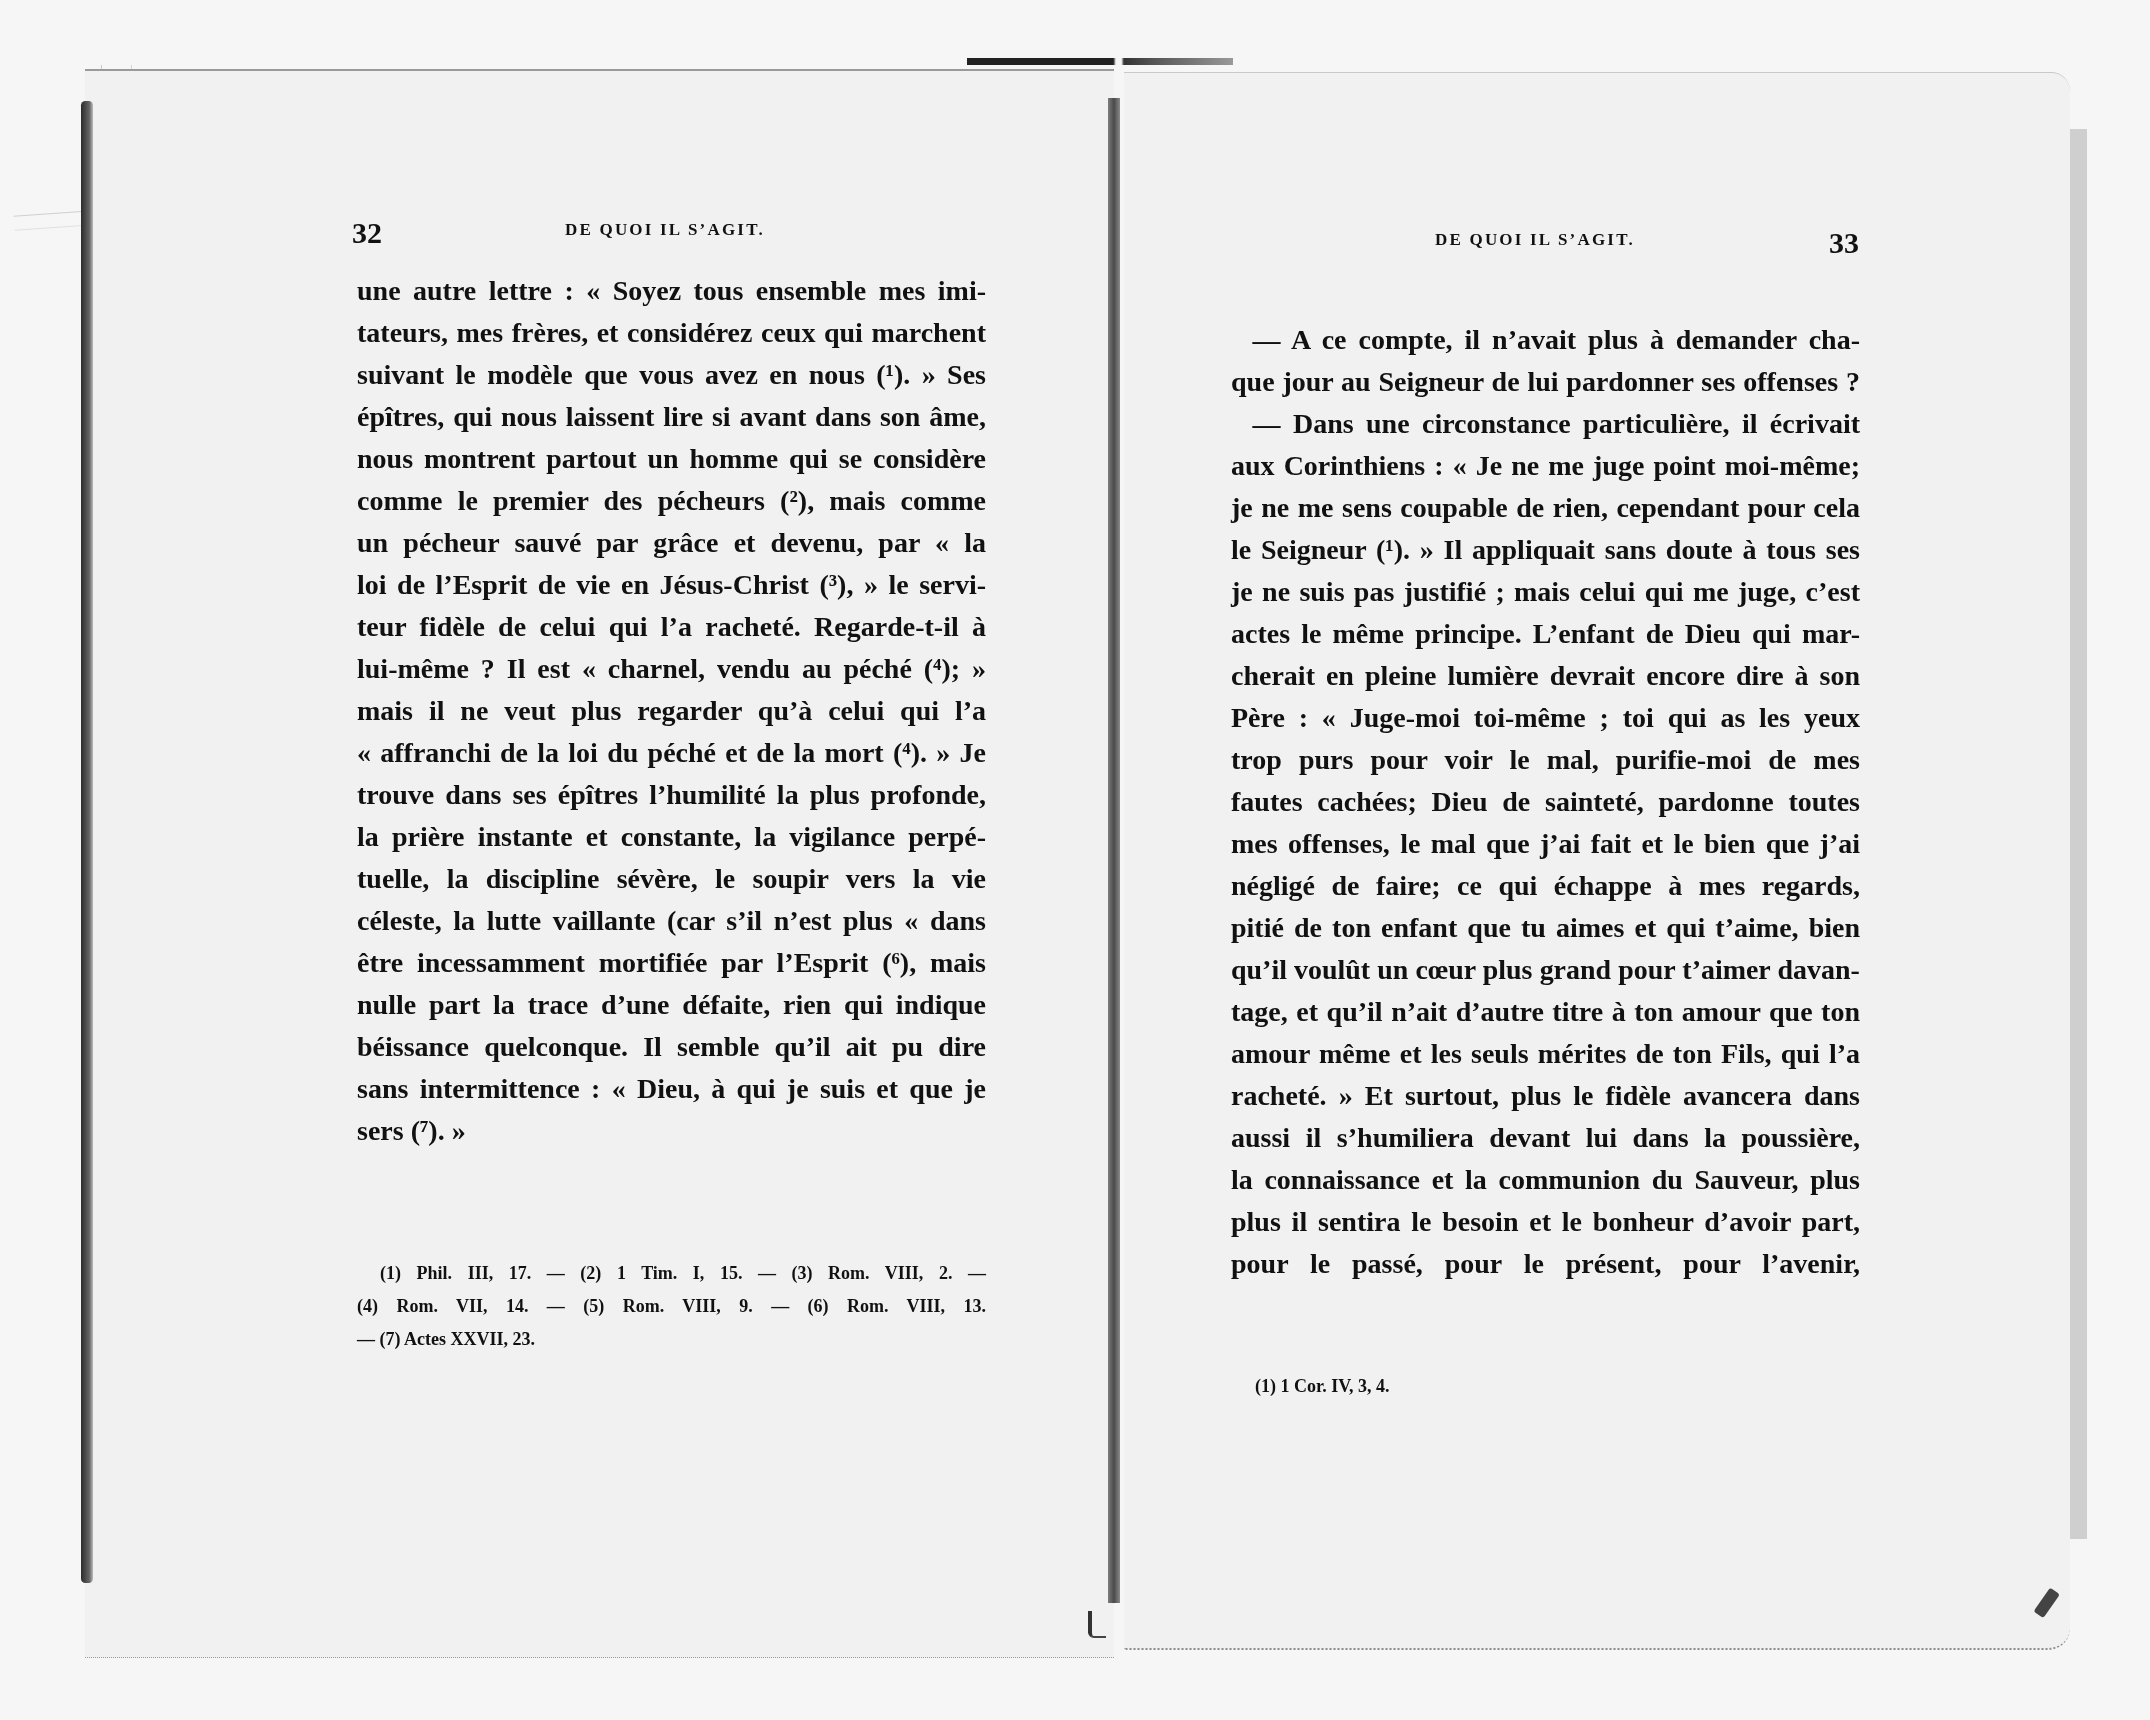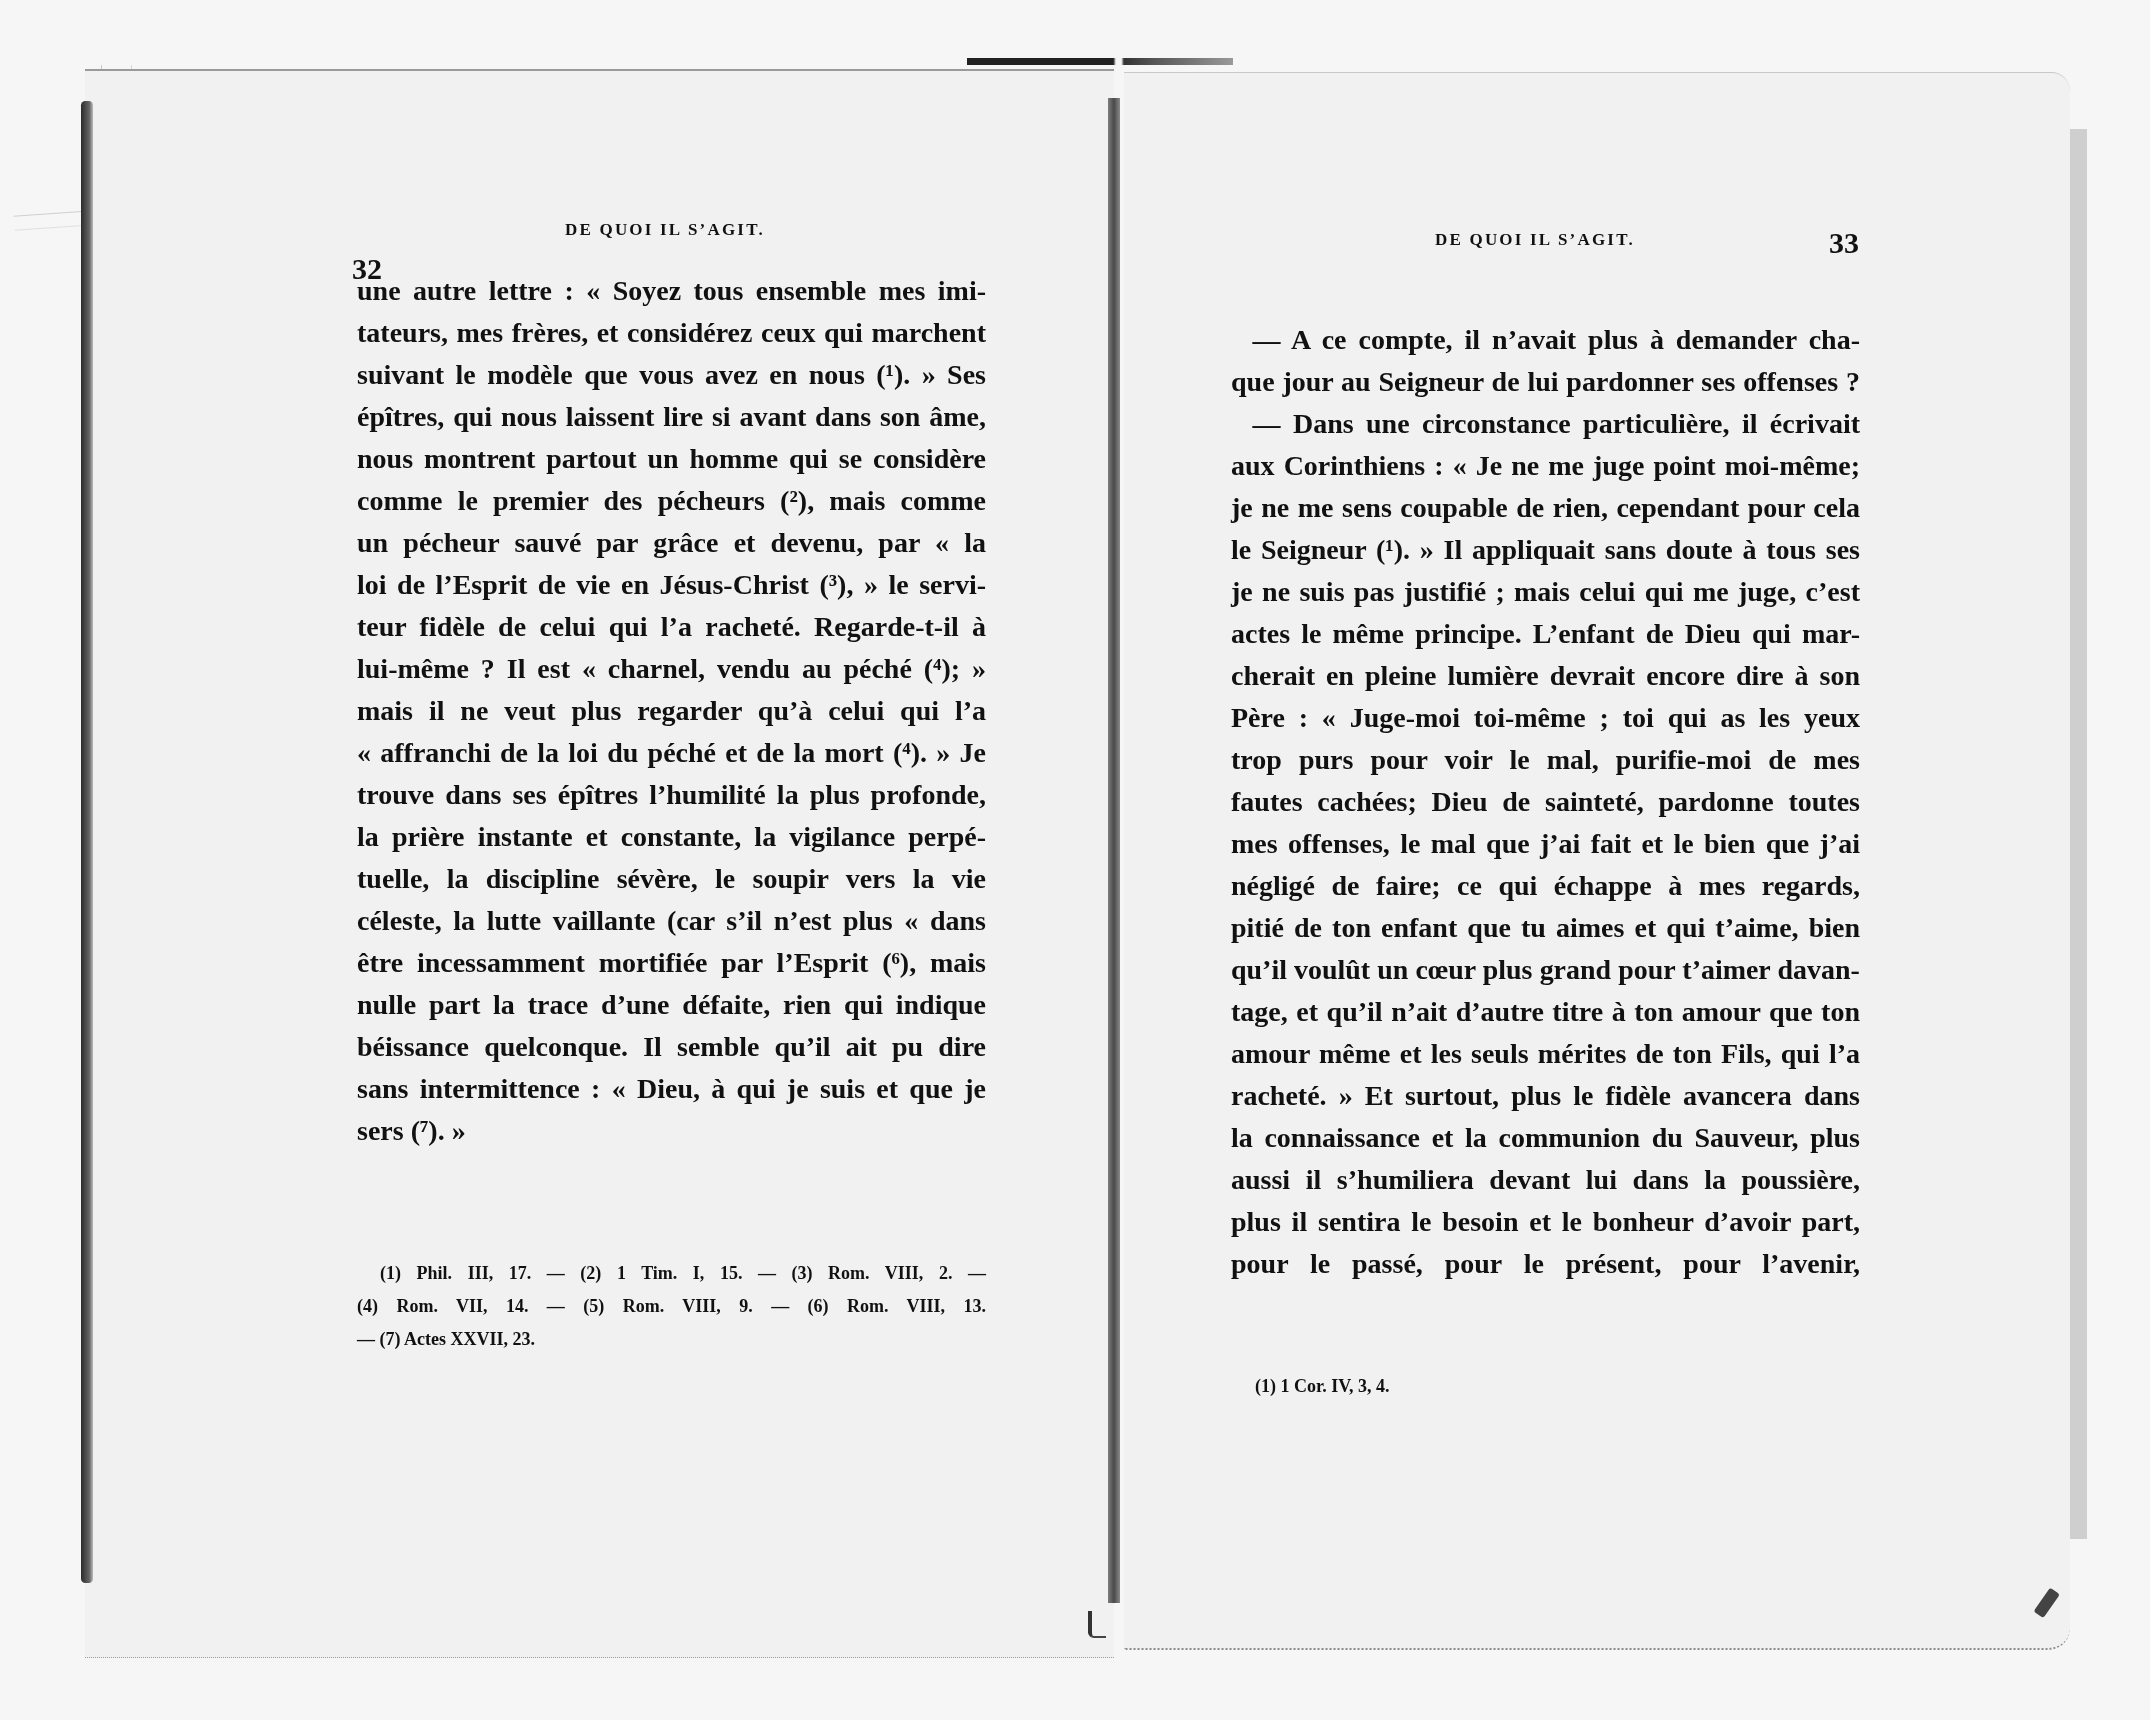--- a/index.html
+++ b/index.html
@@ -90,21 +90,21 @@
 <div class="left-edge-lines"></div>
 <div class="page" id="page-left"></div>
 <div class="left-edge"></div>
 <div class="right-edge"></div>
 <div class="page" id="page-right"></div>
 <div class="spine"></div>
 <div class="spine-cap"></div>
 <div class="spine-foot"></div>
 <div class="corner-tear"></div>
 
-<div class="pagenum" style="left:352px; top:216px;margin-top:36px;">32</div>
+<div class="pagenum" style="left:352px; top:216px;">32</div>
 <div class="header" style="left:565px; top:220px;">DE QUOI IL S’AGIT.</div>
 
 <div class="text-block" style="left:357px; top:270px; width:629px;">
   <span class="line">une autre lettre : « Soyez tous ensemble mes imi-</span>
   <span class="line">tateurs, mes frères, et considérez ceux qui marchent</span>
   <span class="line">suivant le modèle que vous avez en nous (¹). » Ses</span>
   <span class="line">épîtres, qui nous laissent lire si avant dans son âme,</span>
   <span class="line">nous montrent partout un homme qui se considère</span>
   <span class="line">comme le premier des pécheurs (²), mais comme</span>
   <span class="line">un pécheur sauvé par grâce et devenu, par « la</span>
@@ -146,22 +146,22 @@
   <span class="line">Père : « Juge-moi toi-même ; toi qui as les yeux</span>
   <span class="line">trop purs pour voir le mal, purifie-moi de mes</span>
   <span class="line">fautes cachées; Dieu de sainteté, pardonne toutes</span>
   <span class="line">mes offenses, le mal que j’ai fait et le bien que j’ai</span>
   <span class="line">négligé de faire; ce qui échappe à mes regards,</span>
   <span class="line">pitié de ton enfant que tu aimes et qui t’aime, bien</span>
   <span class="line" style="transform: scaleX(0.998); width: 630px;">qu’il voulût un cœur plus grand pour t’aimer davan-</span>
   <span class="line">tage, et qu’il n’ait d’autre titre à ton amour que ton</span>
   <span class="line">amour même et les seuls mérites de ton Fils, qui l’a</span>
   <span class="line">racheté. » Et surtout, plus le fidèle avancera dans</span>
+  <span class="line">aussi il s’humiliera devant lui dans la poussière,</span>
   <span class="line">la connaissance et la communion du Sauveur, plus</span>
-  <span class="line">aussi il s’humiliera devant lui dans la poussière,</span>
   <span class="line">plus il sentira le besoin et le bonheur d’avoir part,</span>
   <span class="line">pour le passé, pour le présent, pour l’avenir,</span>
 </div>
 
 <div class="fn-block" style="left:1255px; top:1370px; width:432px;">
   <span class="fn last">(1) 1 Cor. IV, 3, 4.</span>
 </div>
 
 
 </body></html>

